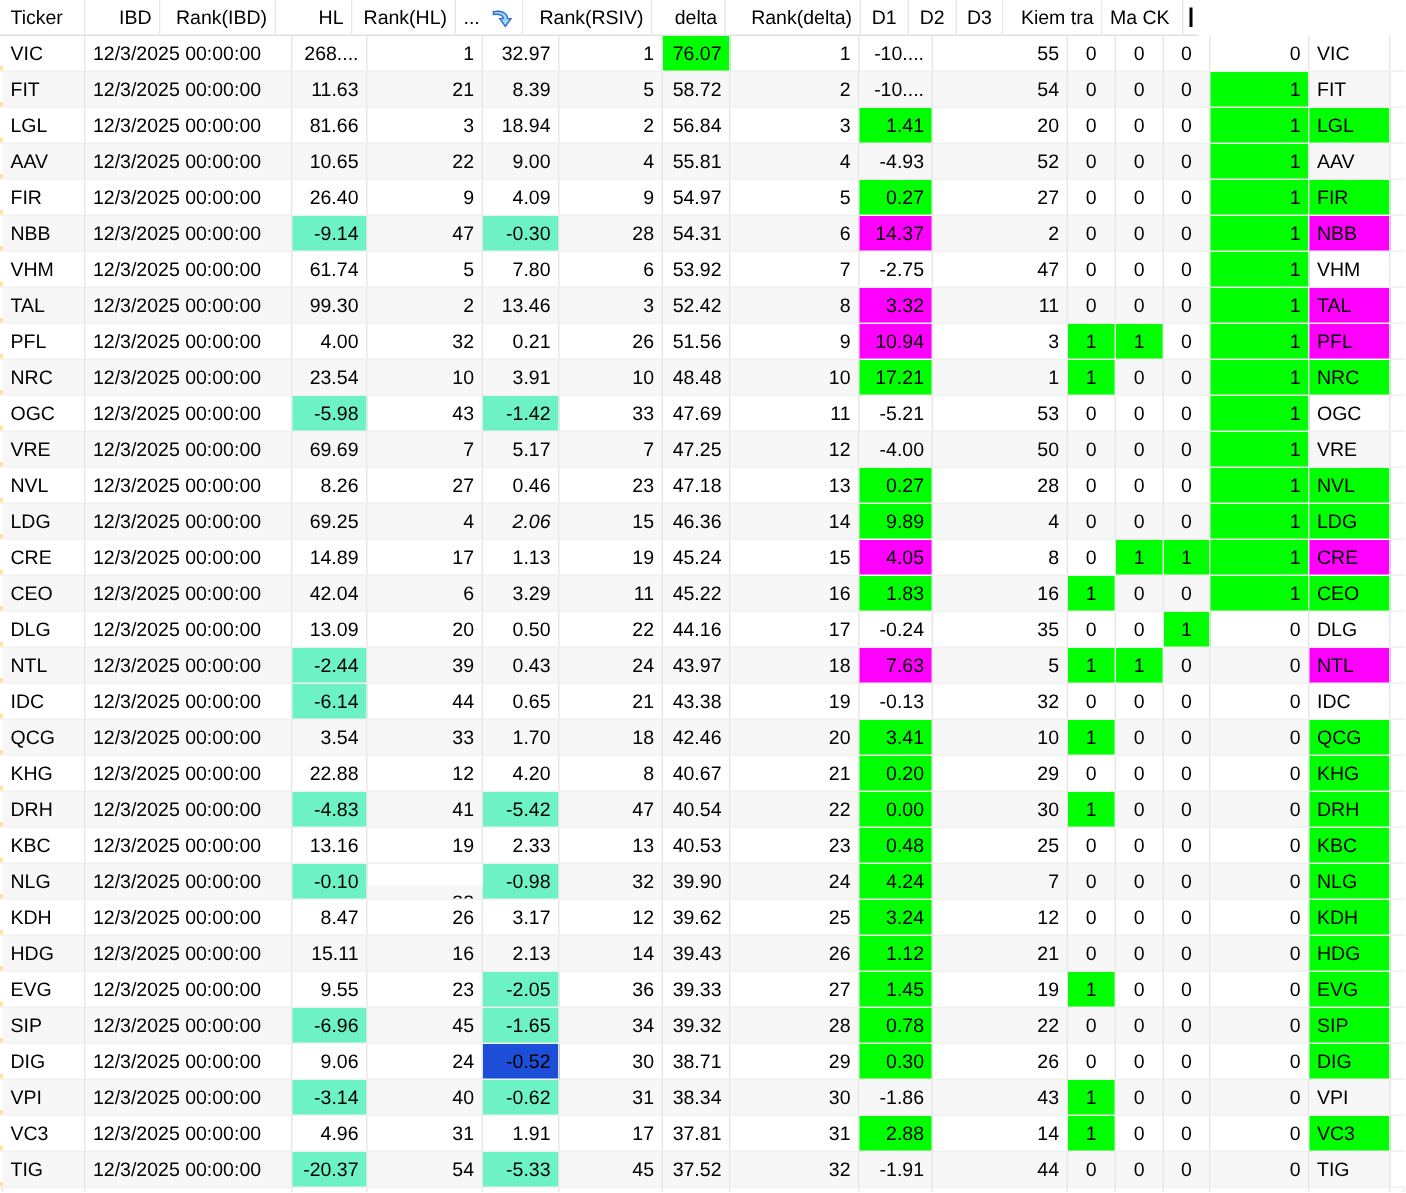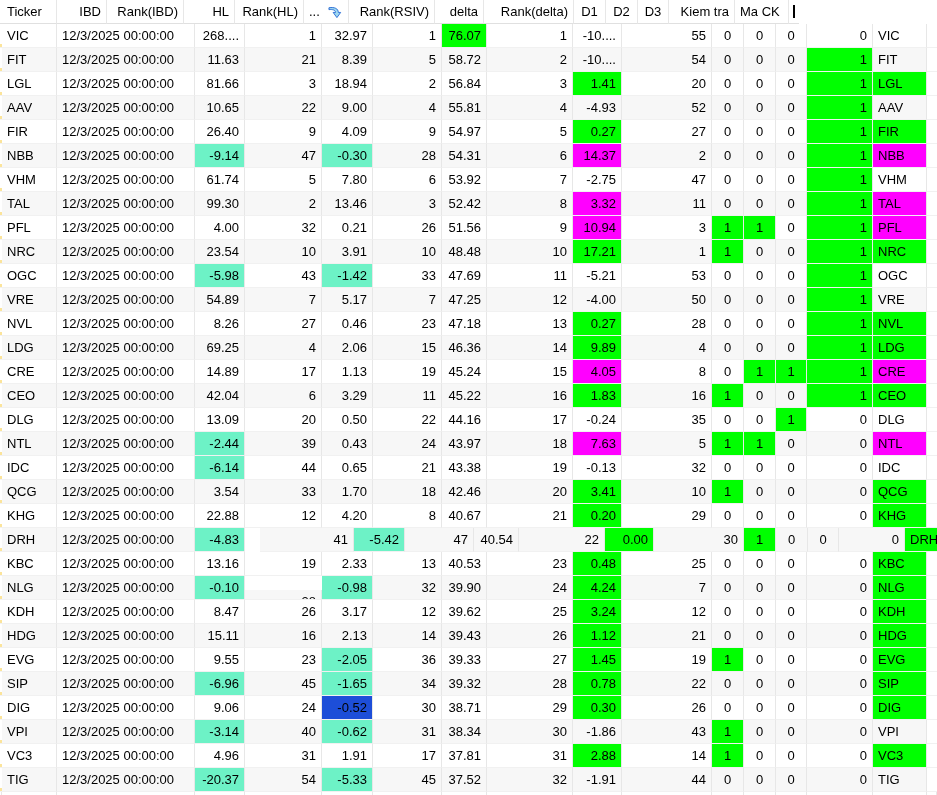--- a/index.html
+++ b/index.html
@@ -263,21 +263,21 @@
         <div class="cell ac" style="width: 32px;">0</div>
         <div class="cell ac" style="width: 31px;">0</div>
         <div class="cell ar" style="width: 66px; background: rgb(0, 255, 0);">1</div>
         <div class="cell al" style="width: 54px;">OGC</div>
         <div class="partial"></div>
       </div>
       <div class="row body-row alt">
         <div class="sliver"></div>
         <div class="cell al" style="width: 55px;">VRE</div>
         <div class="cell al" style="width: 138px;">12/3/2025 00:00:00</div>
-        <div class="cell ar" style="width: 50px;">54.89</div>
+        <div class="cell ar" style="width: 50px;">69.69</div>
         <div class="cell ar" style="width: 77px;">7</div>
         <div class="cell ar" style="width: 51px;">5.17</div>
         <div class="cell ar" style="width: 69px;">7</div>
         <div class="cell ar" style="width: 45px;">47.25</div>
         <div class="cell ar" style="width: 86px;">12</div>
         <div class="cell ar" style="width: 49px;">-4.00</div>
         <div class="cell ar" style="width: 90px;">50</div>
         <div class="cell ac" style="width: 32px;">0</div>
         <div class="cell ac" style="width: 32px;">0</div>
         <div class="cell ac" style="width: 31px;">0</div>
@@ -303,21 +303,21 @@
         <div class="cell ar" style="width: 66px; background: rgb(0, 255, 0);">1</div>
         <div class="cell al" style="width: 54px; background: rgb(0, 255, 0);">NVL</div>
         <div class="partial"></div>
       </div>
       <div class="row body-row alt">
         <div class="sliver"></div>
         <div class="cell al" style="width: 55px;">LDG</div>
         <div class="cell al" style="width: 138px;">12/3/2025 00:00:00</div>
         <div class="cell ar" style="width: 50px;">69.25</div>
         <div class="cell ar" style="width: 77px;">4</div>
-        <div class="cell ar" style="width: 51px;">2.06</div>
+        <div class="cell ar" style="width: 51px; font-style: italic;">2.06</div>
         <div class="cell ar" style="width: 69px;">15</div>
         <div class="cell ar" style="width: 45px;">46.36</div>
         <div class="cell ar" style="width: 86px;">14</div>
         <div class="cell ar" style="width: 49px; background: rgb(0, 255, 0);">9.89</div>
         <div class="cell ar" style="width: 90px;">4</div>
         <div class="cell ac" style="width: 32px;">0</div>
         <div class="cell ac" style="width: 32px;">0</div>
         <div class="cell ac" style="width: 31px;">0</div>
         <div class="cell ar" style="width: 66px; background: rgb(0, 255, 0);">1</div>
         <div class="cell al" style="width: 54px; background: rgb(0, 255, 0);">LDG</div>
@@ -454,21 +454,21 @@
         <div class="cell ac" style="width: 31px;">0</div>
         <div class="cell ar" style="width: 66px;">0</div>
         <div class="cell al" style="width: 54px; background: rgb(0, 255, 0);">KHG</div>
         <div class="partial"></div>
       </div>
       <div class="row body-row alt">
         <div class="sliver"></div>
         <div class="cell al" style="width: 55px;">DRH</div>
         <div class="cell al" style="width: 138px;">12/3/2025 00:00:00</div>
         <div class="cell ar" style="width: 50px; background: rgb(109, 242, 198);">-4.83</div>
-        <div class="cell ar" style="width: 94px; margin-left: 15px;">41</div>
+        <div class="cell ar" style="width: 77px;">41</div>
         <div class="cell ar" style="width: 51px; background: rgb(109, 242, 198);">-5.42</div>
         <div class="cell ar" style="width: 69px;">47</div>
         <div class="cell ar" style="width: 45px;">40.54</div>
         <div class="cell ar" style="width: 86px;">22</div>
         <div class="cell ar" style="width: 49px; background: rgb(0, 255, 0);">0.00</div>
         <div class="cell ar" style="width: 90px;">30</div>
         <div class="cell ac" style="width: 32px; background: rgb(0, 255, 0);">1</div>
         <div class="cell ac" style="width: 32px;">0</div>
         <div class="cell ac" style="width: 31px;">0</div>
         <div class="cell ar" style="width: 66px;">0</div>

